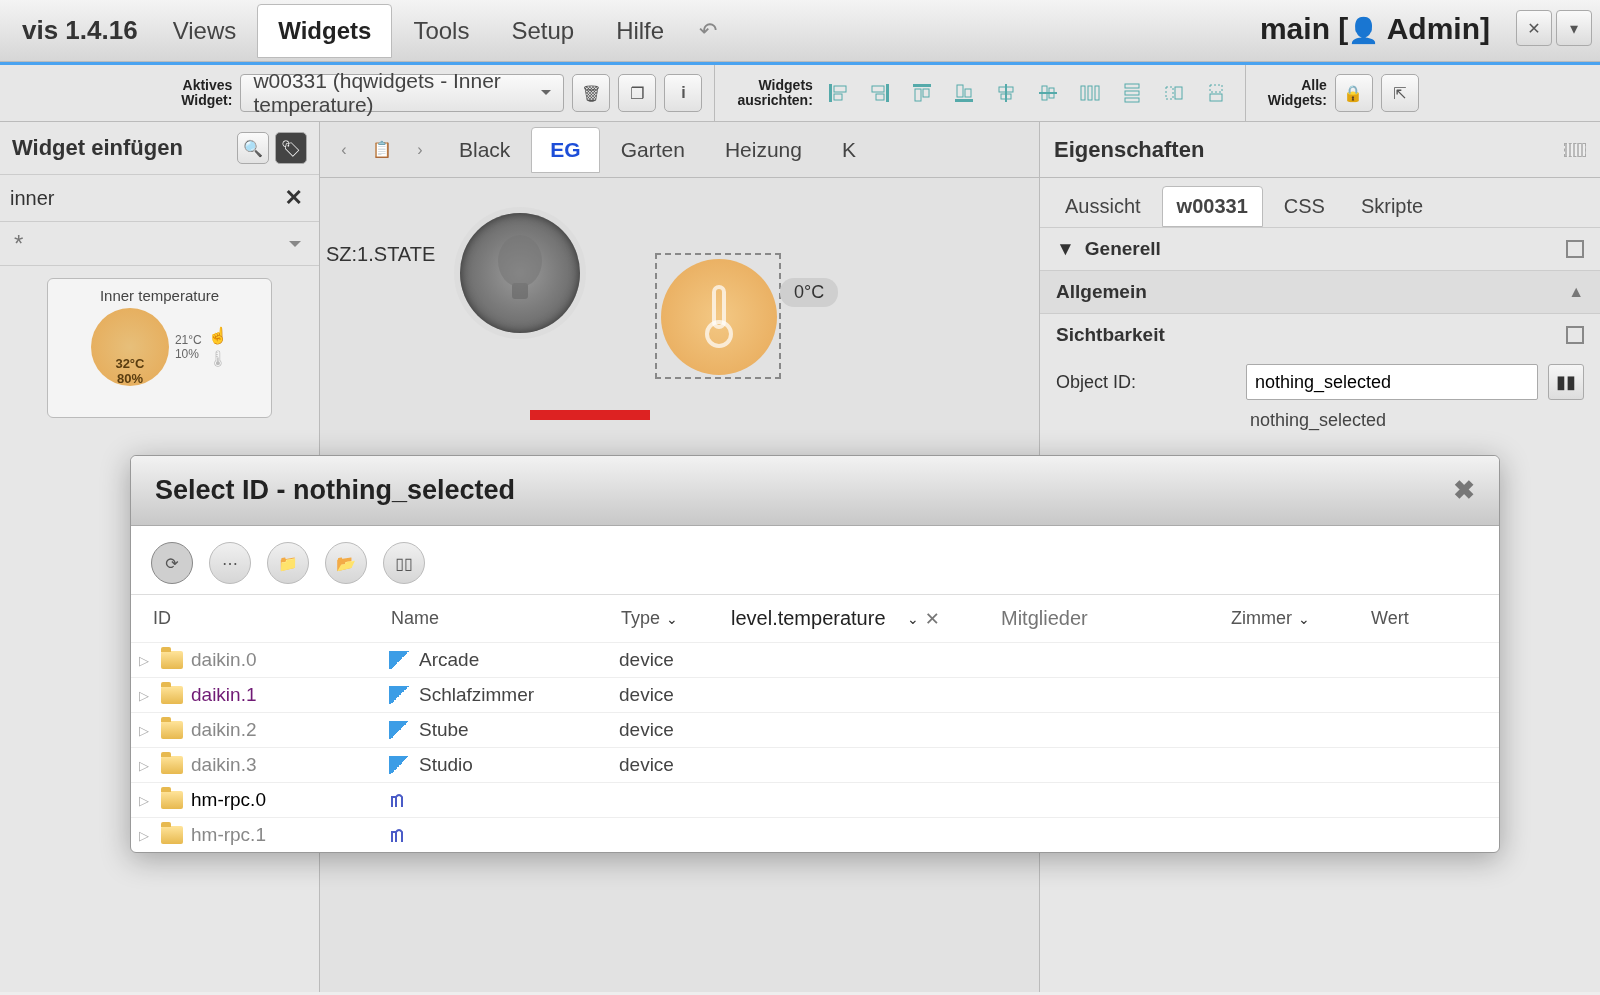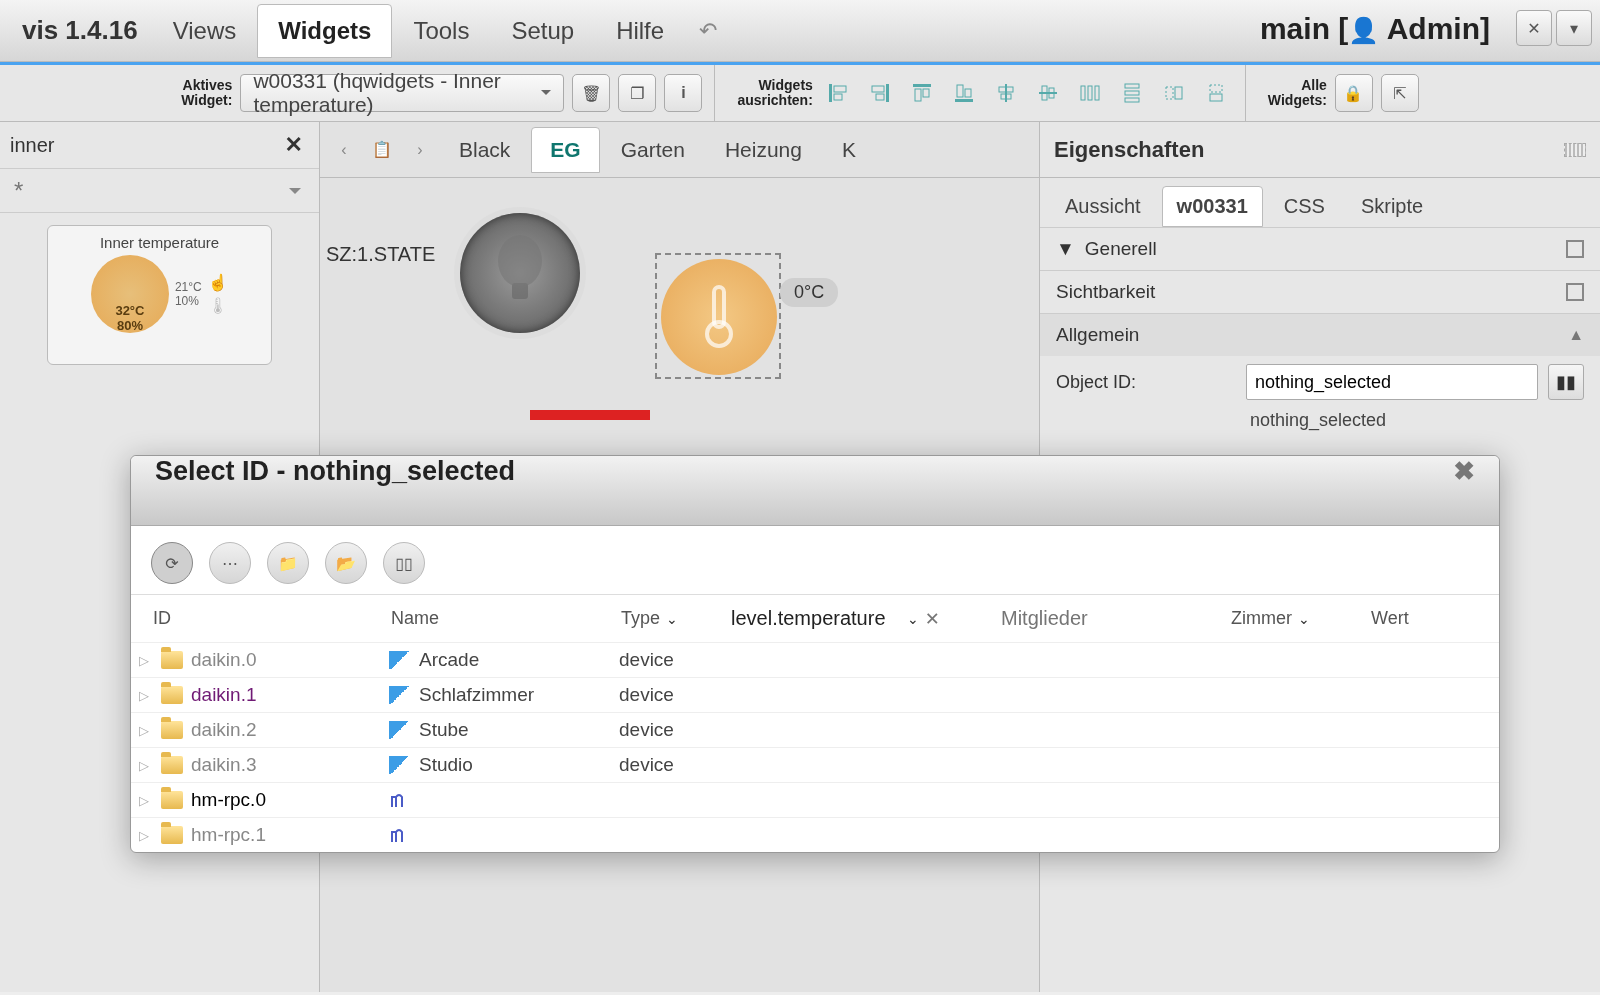--- a/index.html
+++ b/index.html
@@ -35,49 +35,49 @@
   .filter-sel{height:44px;border-bottom:1px solid #ccc;display:flex;align-items:center;padding:0 14px;font-size:24px;color:#777;position:relative;}
   .filter-sel::after{content:"";position:absolute;right:18px;top:19px;border:6px solid transparent;border-top-color:#888;}
   .widget-card{width:225px;height:140px;margin:12px auto;border:1px solid #bbb;border-radius:6px;background:#f4f4f4;padding:8px;text-align:center;position:relative;}
   .widget-card-title{font-size:15px;color:#444;margin-bottom:4px;}
   .bulb-circle{width:78px;height:78px;border-radius:50%;background:radial-gradient(#e7bf7a,#e6a955);display:inline-flex;align-items:center;justify-content:flex-end;color:#5a3d10;font-size:13px;font-weight:bold;flex-direction:column;line-height:1.1;}
 
   .canvas{flex:1;background:#e2e2e2;position:relative;border-right:1px solid #bbb;}
   .tabbar{display:flex;align-items:center;height:56px;border-bottom:1px solid #bbb;padding:0 6px;gap:2px;}
   .nav-btn{width:36px;height:46px;display:flex;align-items:center;justify-content:center;color:#888;}
   .view-tab{padding:10px 18px;font-size:21px;color:#444;border:1px solid transparent;}
-  .view-tab.active{background:#fff;border:1px solid #bbb;border-radius:4px 4px 0 0;font-weight:bold;color:#0f766e;}
+  .view-tab.active{background:#fff;border:1px solid #bbb;border-radius:4px 4px 0 0;font-weight:bold;color:#1d4ed8;}
   .canvas-body{position:relative;height:calc(100% - 56px);}
   .state-text{position:absolute;left:6px;top:65px;font-size:20px;color:#333;}
   .big-bulb{position:absolute;left:140px;top:35px;width:120px;height:120px;border-radius:50%;background:radial-gradient(#9b9b9b,#555);box-shadow:inset 0 0 10px #333, 0 0 0 6px #ddd;}
   .big-bulb svg{position:absolute;left:30px;top:20px;opacity:.6;}
   .sel-widget{position:absolute;left:335px;top:75px;width:126px;height:126px;border:2px dashed #888;padding:4px;}
   .sel-widget .orange{width:116px;height:116px;border-radius:50%;background:radial-gradient(#f3c884,#e7a857);display:flex;align-items:center;justify-content:center;}
   .temp-badge{position:absolute;left:460px;top:100px;background:#cfcfcf;border-radius:14px;padding:4px 14px;font-size:18px;color:#333;}
   .redbar{position:absolute;left:210px;top:232px;width:120px;height:10px;background:#d22;}
 
   .right-panel{width:560px;background:#e7e7e7;}
   .r-head{display:flex;align-items:center;justify-content:space-between;height:56px;padding:0 14px;border-bottom:1px solid #bbb;}
   .r-head h3{font-size:22px;font-weight:bold;color:#333;}
   .drag-ico{width:22px;height:14px;border:1px dashed #aaa;background:repeating-linear-gradient(90deg,#bbb,#bbb 2px,#eee 2px,#eee 4px);}
   .prop-tabs{display:flex;gap:6px;padding:8px 10px 0 10px;}
   .prop-tab{padding:8px 14px;font-size:20px;color:#444;border:1px solid transparent;border-radius:4px 4px 0 0;}
   .prop-tab.active{background:#fff;border:1px solid #bbb;font-weight:bold;}
   .prop-sec{display:flex;align-items:center;justify-content:space-between;padding:10px 16px;border-top:1px solid #ccc;font-size:19px;color:#333;}
-  .prop-sec strong{font-weight:normal;}
+  .prop-sec strong{font-weight:bold;}
   .chk{width:18px;height:18px;border:2px solid #888;}
   .prop-row{display:flex;align-items:center;padding:8px 16px;gap:10px;font-size:18px;color:#333;}
   .prop-row label{width:180px;}
   .text-input{flex:1;height:36px;border:1px solid #aaa;border-radius:2px;background:#fff;padding:0 8px;font-size:18px;}
   .pick-btn{width:36px;height:36px;border:1px solid #aaa;border-radius:3px;background:linear-gradient(#f6f6f6,#ddd);display:flex;align-items:center;justify-content:center;}
   .prop-row-sub{padding:2px 16px 8px 210px;font-size:18px;color:#444;}
 
   
   .dialog{position:absolute;left:130px;top:455px;width:1370px;background:#fff;border:1px solid #999;border-radius:6px;box-shadow:0 6px 30px rgba(0,0,0,.3);z-index:50;}
-  .dlg-title{height:70px;background:linear-gradient(#f2f2f2,#c8c8c8);border-bottom:1px solid #aaa;border-radius:6px 6px 0 0;display:flex;justify-content:space-between;padding:0 24px;}
+  .dlg-title{height:70px;background:linear-gradient(#f2f2f2,#c8c8c8);border-bottom:1px solid #aaa;border-radius:6px 6px 0 0;display:flex;align-items:center;justify-content:space-between;padding:0 24px;}
   .dlg-title h2{font-size:27px;font-weight:bold;color:#222;}
   .dlg-close{font-size:26px;color:#777;font-weight:bold;cursor:pointer;}
   .dlg-toolbar{padding:16px 20px 10px 20px;display:flex;gap:16px;}
   .dlg-btn{width:42px;height:42px;border-radius:50%;background:linear-gradient(#f0f0f0,#d6d6d6);border:1px solid #bbb;display:flex;align-items:center;justify-content:center;color:#555;}
   .dlg-btn.active{background:#cfcfcf;border-color:#888;}
   .tbl{width:100%;border-collapse:collapse;}
   .tbl th{font-size:18px;color:#555;text-align:left;font-weight:normal;padding:12px 10px;border-top:1px solid #ddd;}
   .th-wrap{display:flex;align-items:center;gap:6px;}
   .chev{font-size:14px;color:#333;}
   .role-input{border:none;font-size:20px;color:#222;width:170px;outline:none;background:transparent;}
@@ -203,20 +203,27 @@
     <div class="grp-label" style="white-space:pre-line;">Alle
 Widgets:</div>
     <div class="icon-btn">🔒</div>
     <div class="icon-btn">⇱</div>
   </div>
 </div>
 
 <div class="workspace">
 
   <div class="left-panel">
+    <div class="panel-head">
+      <h3>Widget einfügen</h3>
+      <div class="panel-head-btns">
+        <div class="icon-btn" style="width:32px;height:32px">🔍</div>
+        <div class="icon-btn" style="width:32px;height:32px;background:#444;color:#fff">🏷</div>
+      </div>
+    </div>
     <div class="filter-row">
       <input class="filter-input" value="inner" style="">
       <span class="filter-x">✕</span>
     </div>
     <div class="filter-sel">
         <span>*</span>
       </div>
     <div class="widget-card">
       <div class="widget-card-title">Inner temperature</div>
       <div style="display:flex;align-items:center;justify-content:center;gap:6px;">
@@ -281,27 +288,27 @@
       <div class="prop-tab">CSS</div>
       <div class="prop-tab">Skripte</div>
     </div>
     <div class="prop-sec">
       <span style="display:flex;align-items:center;gap:10px;">
           <span>▼</span>
           <strong>Generell</strong>
         </span>
       <span class="chk"></span>
     </div>
+    <div class="prop-sec" style="background:#ddd;">
+      <strong>Allgemein</strong>
+      <span style="font-size:16px;color:#777;">▲</span>
+    </div>
     <div class="prop-sec">
       <strong>Sichtbarkeit</strong>
       <span class="chk"></span>
-    </div>
-    <div class="prop-sec" style="background:#ddd;">
-      <strong>Allgemein</strong>
-      <span style="font-size:16px;color:#777;">▲</span>
     </div>
     <div class="prop-row">
       <label>Object ID:</label>
       <input class="text-input" value="nothing_selected" style="">
       <div class="pick-btn">▮▮</div>
     </div>
     <div class="prop-row-sub">nothing_selected</div>
   </div>
 </div>
 

